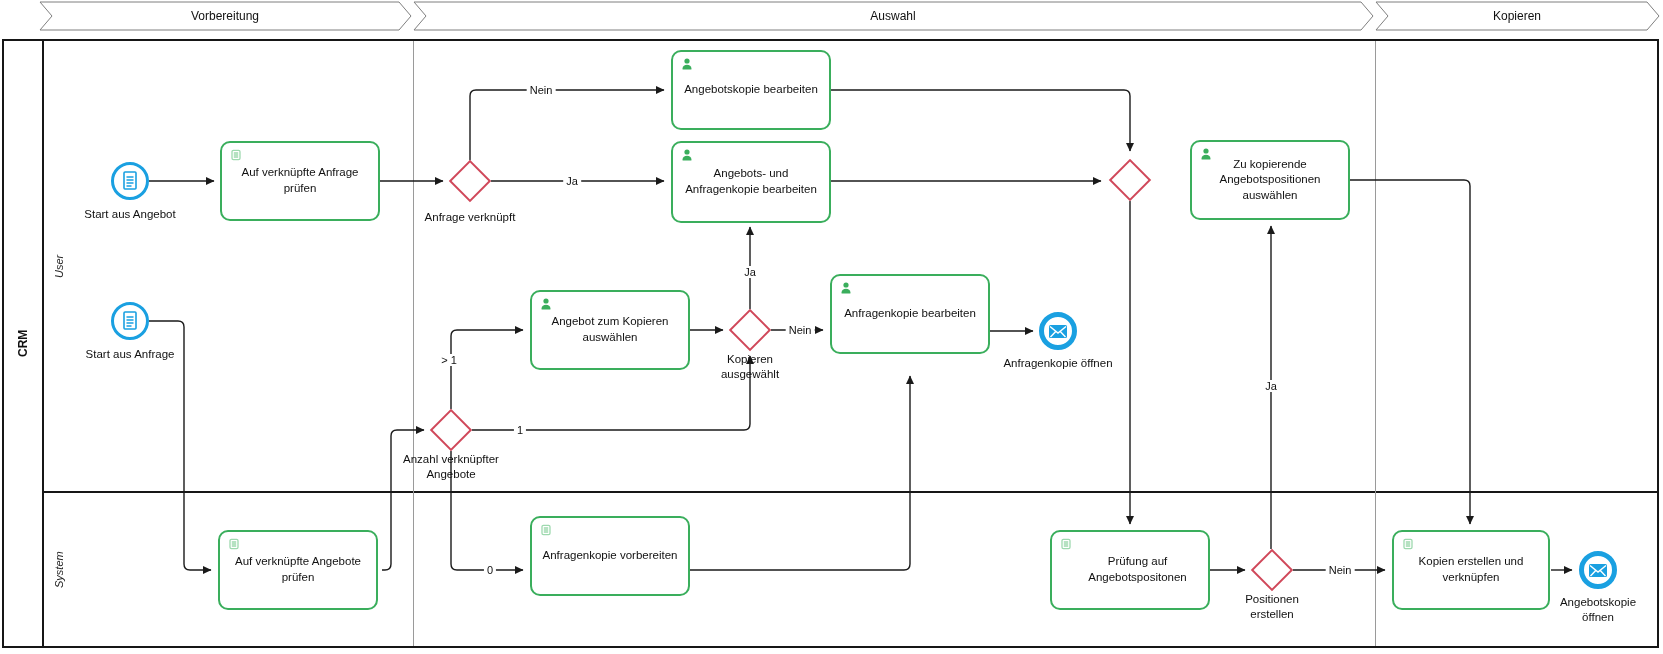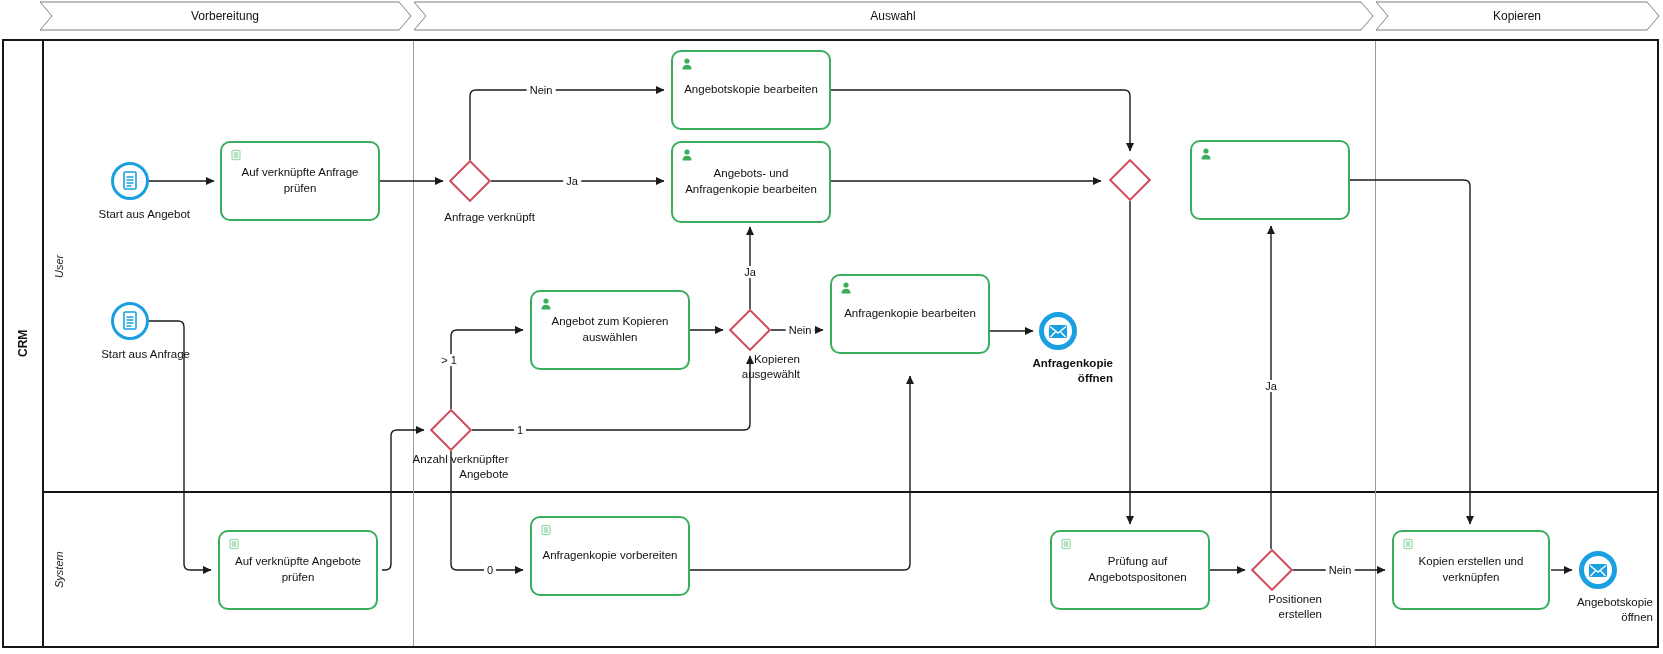--- a/index.html
+++ b/index.html
@@ -21,21 +21,21 @@
         border:2px solid #3aae5c;border-radius:10px;background:#fff;
         display:flex;align-items:center;justify-content:center;text-align:center;
         font-size:11.5px;line-height:1.35;padding:4px 10px;}
   .task .node-icon{position:absolute;top:5px;left:7px;width:14px;height:14px;}
   .gw{position:absolute;width:30px;height:30px;box-sizing:border-box;
       border:2.5px solid #d0485a;background:#fff;transform:rotate(45deg);}
   .evt{position:absolute;width:38px;height:38px;box-sizing:border-box;border-radius:50%;
        background:#fff;display:flex;align-items:center;justify-content:center;}
   .evt.start{border:3px solid #1aa0e1;}
   .evt.end{border:5px solid #1aa0e1;}
-  .node-lbl{position:absolute;font-size:11.5px;line-height:1.3;text-align:right;
+  .node-lbl{position:absolute;font-size:11.5px;line-height:1.3;text-align:center;
             transform:translateX(-50%);}
   .flow-lbl{position:absolute;font-size:11px;background:#fff;padding:0 3px;
             transform:translate(-50%,-50%);white-space:nowrap;}
   svg text{font-family:"Liberation Sans",sans-serif;}
   .chevband{position:absolute;left:0;top:0;}
   .flows{position:absolute;left:0;top:0;pointer-events:none;}
 </style>
 </head>
 <body>
 
@@ -109,21 +109,21 @@
   </svg>
 </div>
 <div class="node-lbl" style="left:130px;top:347px;width:120px;">Start aus Anfrage</div>
 
 <div class="evt end" style="left:1039px;top:312px;">
   <svg width="24" height="24" viewBox="0 0 24 24">
     <rect x="3" y="6" width="18" height="13" rx="1.5" fill="#1aa0e1"></rect>
     <path d="M4,7.5 L12,14 L20,7.5 M4.5,18 L9.5,12.8 M19.5,18 L14.5,12.8" stroke="#fff" stroke-width="1.4" fill="none"></path>
   </svg>
 </div>
-<div class="node-lbl" style="left:1058px;top:356px;width:110px;font-weight:bold;">Anfragenkopie öffnen</div>
+<div class="node-lbl" style="left:1058px;top:356px;width:110px;">Anfragenkopie öffnen</div>
 
 <div class="evt end" style="left:1579px;top:551px;">
   <svg width="24" height="24" viewBox="0 0 24 24">
     <rect x="3" y="6" width="18" height="13" rx="1.5" fill="#1aa0e1"></rect>
     <path d="M4,7.5 L12,14 L20,7.5 M4.5,18 L9.5,12.8 M19.5,18 L14.5,12.8" stroke="#fff" stroke-width="1.4" fill="none"></path>
   </svg>
 </div>
 <div class="node-lbl" style="left:1598px;top:595px;width:110px;">Angebotskopie öffnen</div>
 
 <div class="task" style="left:220px;top:141px;">
@@ -176,20 +176,21 @@
   <span>Anfragenkopie bearbeiten</span>
 </div>
 
 <div class="task" style="left:1190px;top:140px;">
   <svg class="node-icon" viewBox="0 0 14 14">
     <g fill="#3aae5c">
         <circle cx="7" cy="4" r="2.6"></circle>
         <path d="M2.6,12.4 v-1.1 c0,-2.4 2,-3.6 4.4,-3.6 c2.4,0 4.4,1.2 4.4,3.6 v1.1 z"></path>
       </g>
   </svg>
+  <span>Zu kopierende Angebotspositionen auswählen</span>
 </div>
 
 <div class="task" style="left:218px;top:530px;">
   <svg class="node-icon" viewBox="0 0 14 14">
     <g stroke="#9ed9af" stroke-width="1.3" fill="none">
       <rect x="3" y="2.4" width="8" height="9.2" rx="1.4"></rect>
       <path d="M4.8,5 h4.4 M4.8,7 h4.4 M4.8,9 h4.4"></path>
     </g>
   </svg>
   <span>Auf verknüpfte Angebote prüfen</span>

